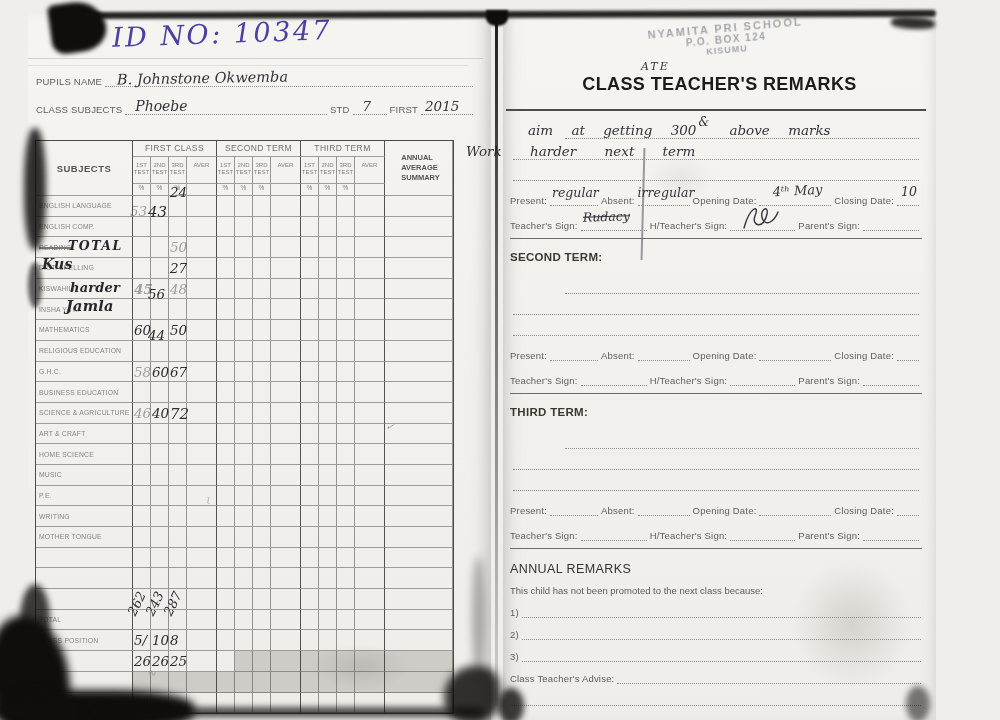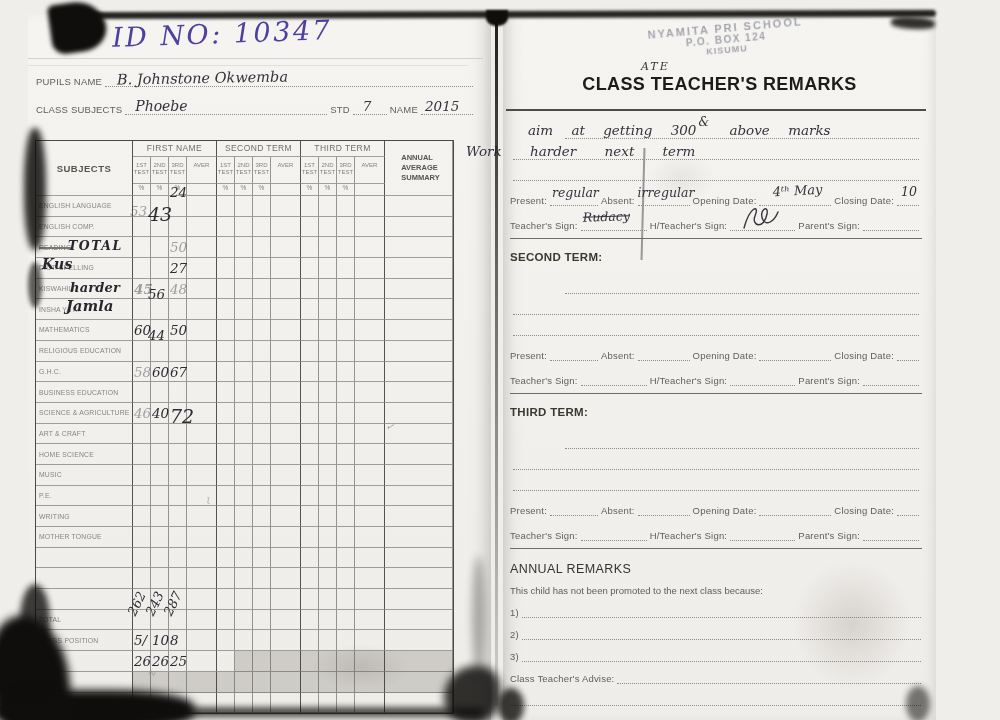--- a/index.html
+++ b/index.html
@@ -69,21 +69,21 @@
   .hw-label{position:absolute;font-family:"DejaVu Serif",serif;font-style:italic;font-weight:bold;color:#26262c;}
   .hwl-total{left:32px;top:1px;font-size:12.5px;letter-spacing:1.5px;}
   .hwl-kus{left:6px;top:-2px;font-size:14px;}
   .hwl-insha{left:34px;top:1px;font-size:13px;}
   .hwl-jamla{left:30px;top:-2px;font-size:14.5px;}
   .mk{position:absolute;left:1px;top:2px;font-family:"DejaVu Serif",serif;font-style:italic;
       font-size:13.5px;color:#2c2c33;z-index:5;white-space:nowrap;}
   .mk.f{opacity:.42;}
   .mk.up{top:-12px;}
   .mk.dn{top:7px;left:-3px;}
-  .mk.big{font-size:19px;}
+  .mk.big{font-size:15px;}
   .mk.rot{transform:rotate(-64deg);transform-origin:left bottom;top:-7px;left:5px;font-size:13px;}
   .mk.tick{font-size:10px;opacity:.45;transform:rotate(12deg);top:-3px;}
   .shaded{background:rgba(152,149,143,.38);}
   .scrib{position:absolute;color:#6a6a66;opacity:.35;font-family:"DejaVu Serif",serif;font-style:italic;pointer-events:none;}
 
   
   #stamp{position:absolute;left:108px;top:6px;width:230px;text-align:center;transform:rotate(-5deg);
      color:rgba(96,102,118,.55);filter:blur(.5px);font-weight:bold;}
   #stamp .st1{font-size:11px;letter-spacing:2px;}
   #stamp .st2{font-size:10px;letter-spacing:1.5px;}
@@ -135,29 +135,29 @@
 
     <div class="hdr-row" style="left:8px;top:86px;width:440px;">
       <span class="plbl">CLASS SUBJECTS</span>
       <span class="dl" style="flex:2.2;">
         <span class="hw" style="left:10px;font-size:14px;">Phoebe</span>
       </span>
       <span class="plbl">STD</span>
       <span class="dl" style="flex:0 0 34px;">
         <span class="hw" style="left:10px;font-size:13.5px;">7</span>
       </span>
-      <span class="plbl">NAME</span>
+      <span class="plbl">FIRST</span>
       <span class="dl" style="flex:0 0 52px;">
         <span class="hw" style="left:4px;font-size:13.5px;">2015</span>
       </span>
     </div>
 
     <div id="marks-grid">
         <div class="hdr subj hb" style="grid-area: 1 / 1 / 4 / 2;">SUBJECTS</div>
-        <div class="hdr term hb" style="grid-area: 1 / 2 / 2 / 6;">FIRST NAME</div>
+        <div class="hdr term hb" style="grid-area: 1 / 2 / 2 / 6;">FIRST CLASS</div>
         <div class="hdr term hb" style="grid-area: 1 / 6 / 2 / 10;">SECOND TERM</div>
         <div class="hdr term hb" style="grid-area: 1 / 10 / 2 / 14;">THIRD TERM</div>
         <div class="hdr annual" style="grid-area: 1 / 14 / 4 / 15;">ANNUAL
 AVERAGE
 SUMMARY</div>
         <div class="hdr test" style="grid-area: 2 / 2 / 3 / 3;">1ST
 TEST</div>
         <div class="hdr pct" style="grid-area: 3 / 2 / 4 / 3;">%</div>
         <div class="hdr test" style="grid-area: 2 / 3 / 3 / 4;">2ND
 TEST</div>

